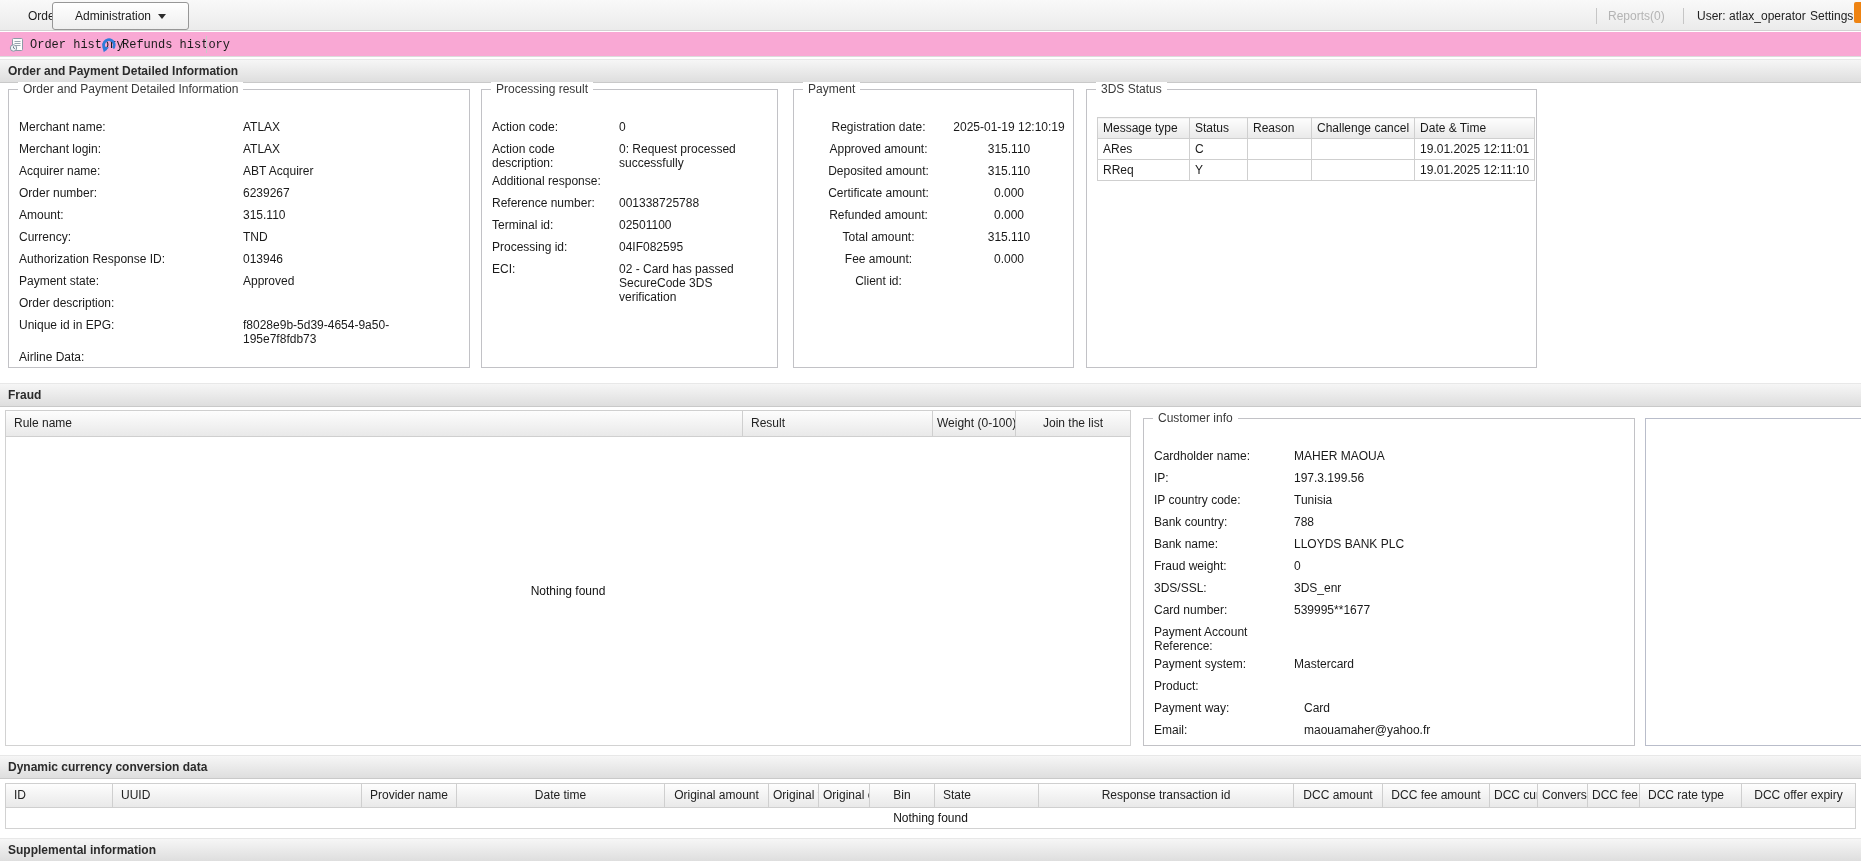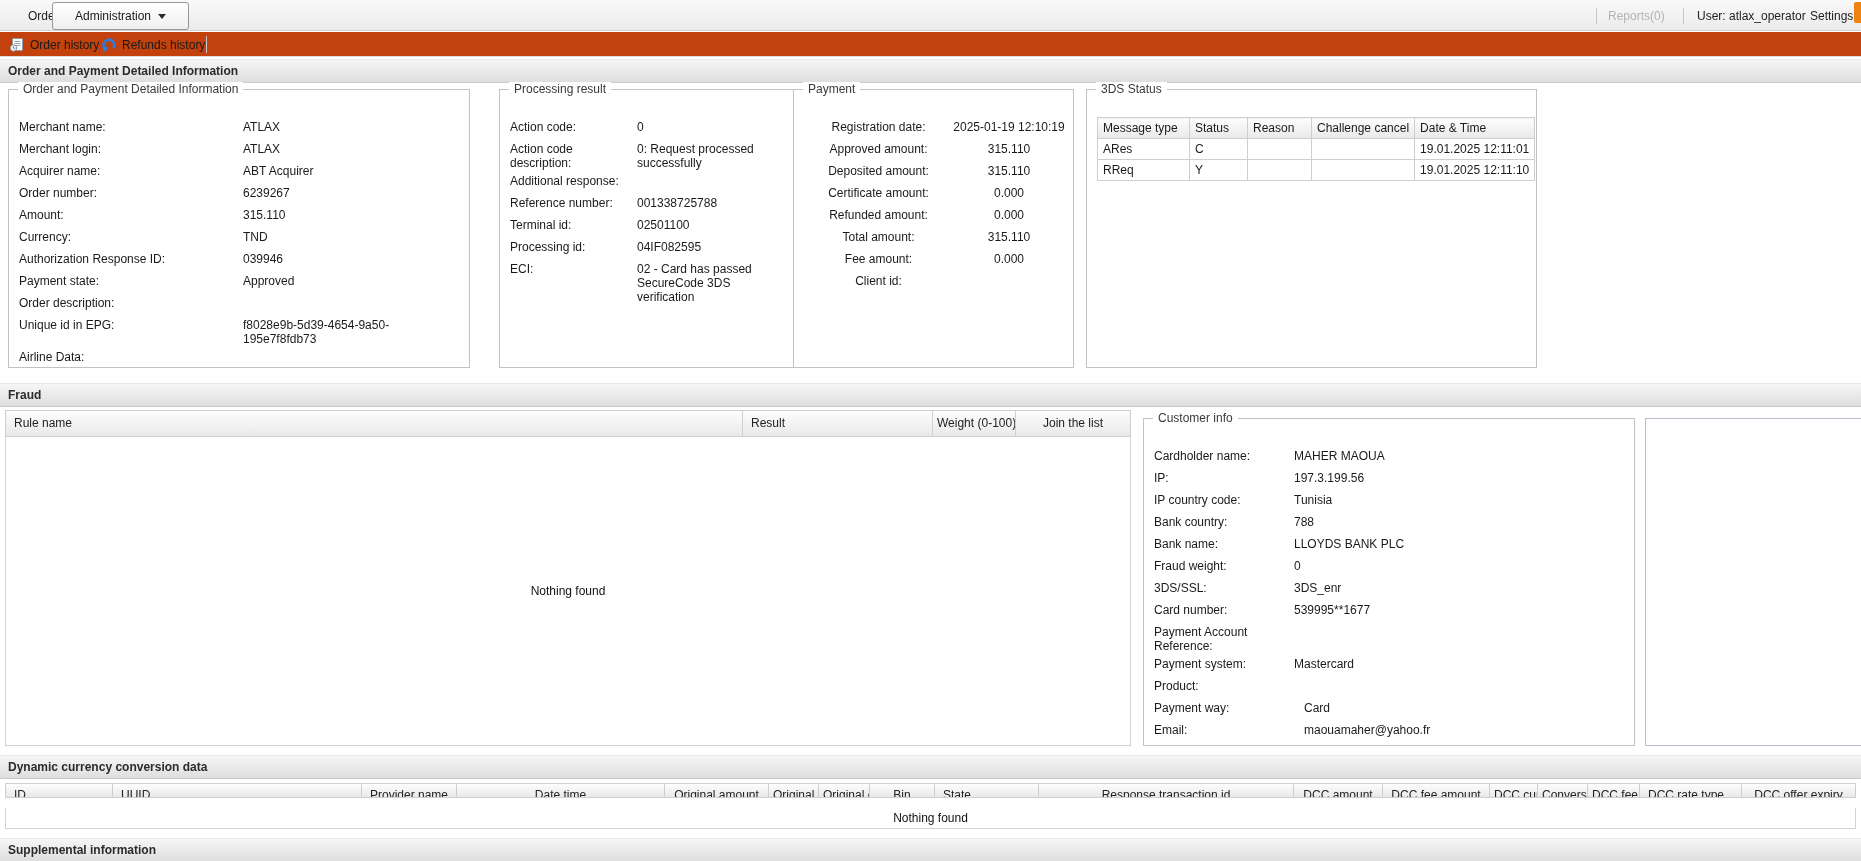--- a/index.html
+++ b/index.html
@@ -15,22 +15,22 @@
              border:1px solid #979797;border-radius:3px;background:linear-gradient(#ffffff,#efefef);}
   .caret{display:inline-block;width:0;height:0;border-left:4px solid transparent;border-right:4px solid transparent;
          border-top:5px solid #2c2c2c;margin-left:7px;vertical-align:middle;}
   .mb-sep{position:absolute;top:8px;width:0;height:16px;border-left:1px solid #c6c6c6;}
   .reports{position:absolute;left:1608px;top:9px;color:#b4b4b4;}
   .userlabel{position:absolute;left:1697px;top:9px;color:#222;}
   .settings{position:absolute;left:1810px;top:9px;color:#222;}
   .edge-btn{position:absolute;left:1854px;top:2px;width:7px;height:21px;background:#ee8312;border-radius:2px 0 0 2px;}
 
   
-  .toolbar{position:absolute;left:0;top:32px;width:100%;height:25px;background:#c2410c;
-           border-bottom:1px solid #dcdcdc;box-sizing:border-box;}
+  .toolbar{position:absolute;left:0;top:32px;width:100%;height:25px;background:#f9a8d4;
+           border-bottom:1px solid #dcdcdc;box-sizing:border-box;font-family:Liberation Mono, monospace;}
   .tb-btn{position:absolute;top:3px;height:19px;display:flex;align-items:center;gap:5px;padding:0 3px;cursor:default;}
   .tb-btn svg{display:block;}
   .tb-sep{position:absolute;left:206px;top:4px;width:0;height:17px;border-left:1px solid #c9c9c9;}
 
   
   .section-bar{position:absolute;left:0;width:100%;height:24px;box-sizing:border-box;
                background:linear-gradient(#f6f6f6,#dedede);border-top:1px solid #e8e8e8;border-bottom:1px solid #c9c9c9;
                font-weight:bold;color:#2b2b2b;line-height:22px;padding-left:8px;}
 
   
@@ -137,42 +137,42 @@
       <div class="row">
           <span class="lbl">Amount:</span>
           <span class="val">315.110</span>
         </div>
       <div class="row">
           <span class="lbl">Currency:</span>
           <span class="val">TND</span>
         </div>
       <div class="row">
           <span class="lbl">Authorization Response ID:</span>
-          <span class="val">039946</span>
+          <span class="val">013946</span>
         </div>
       <div class="row">
           <span class="lbl">Payment state:</span>
           <span class="val">Approved</span>
         </div>
       <div class="row">
           <span class="lbl">Order description:</span>
           <span class="val"></span>
         </div>
       <div class="row">
           <span class="lbl">Unique id in EPG:</span>
           <span class="val">f8028e9b-5d39-4654-9a50-195e7f8fdb73</span>
         </div>
       <div class="row">
           <span class="lbl">Airline Data:</span>
           <span class="val"></span>
         </div>
     </div>
   </div>
 
-  <div class="fs fs-proc" style="left:481px;top:89px;width:297px;height:279px;margin-left:18px;">
+  <div class="fs fs-proc" style="left:481px;top:89px;width:297px;height:279px;">
     <span class="fs-legend">Processing result</span>
     <div class="fs-rows">
       <div class="row">
           <span class="lbl">Action code:</span>
           <span class="val">0</span>
         </div>
       <div class="row">
           <span class="lbl">Action code description:</span>
           <span class="val">0: Request processed successfully</span>
         </div>
@@ -344,21 +344,21 @@
         </div>
     </div>
   </div>
 
   <div class="cutoff-fs"></div>
 
   <div class="section-bar" style="top:755px;">
     <span>Dynamic currency conversion data</span>
   </div>
 
-  <div class="grid-head" style="left:5px;top:783px;width:1851px;height:15px;line-height:23px;">
+  <div class="grid-head" style="left:5px;top:783px;width:1851px;height:25px;line-height:23px;">
     <div class="hcell" style="width:107px;padding-left:8px;">ID</div>
     <div class="hcell" style="width:249px;padding-left:8px;">UUID</div>
     <div class="hcell c" style="width:95px;">Provider name</div>
     <div class="hcell c" style="width:208px;">Date time</div>
     <div class="hcell c" style="width:104px;">Original amount</div>
     <div class="hcell clip" style="width:50px;">Original f</div>
     <div class="hcell clip" style="width:51px;">Original c</div>
     <div class="hcell c" style="width:65px;">Bin</div>
     <div class="hcell" style="width:104px;padding-left:8px;">State</div>
     <div class="hcell c" style="width:255px;">Response transaction id</div>

